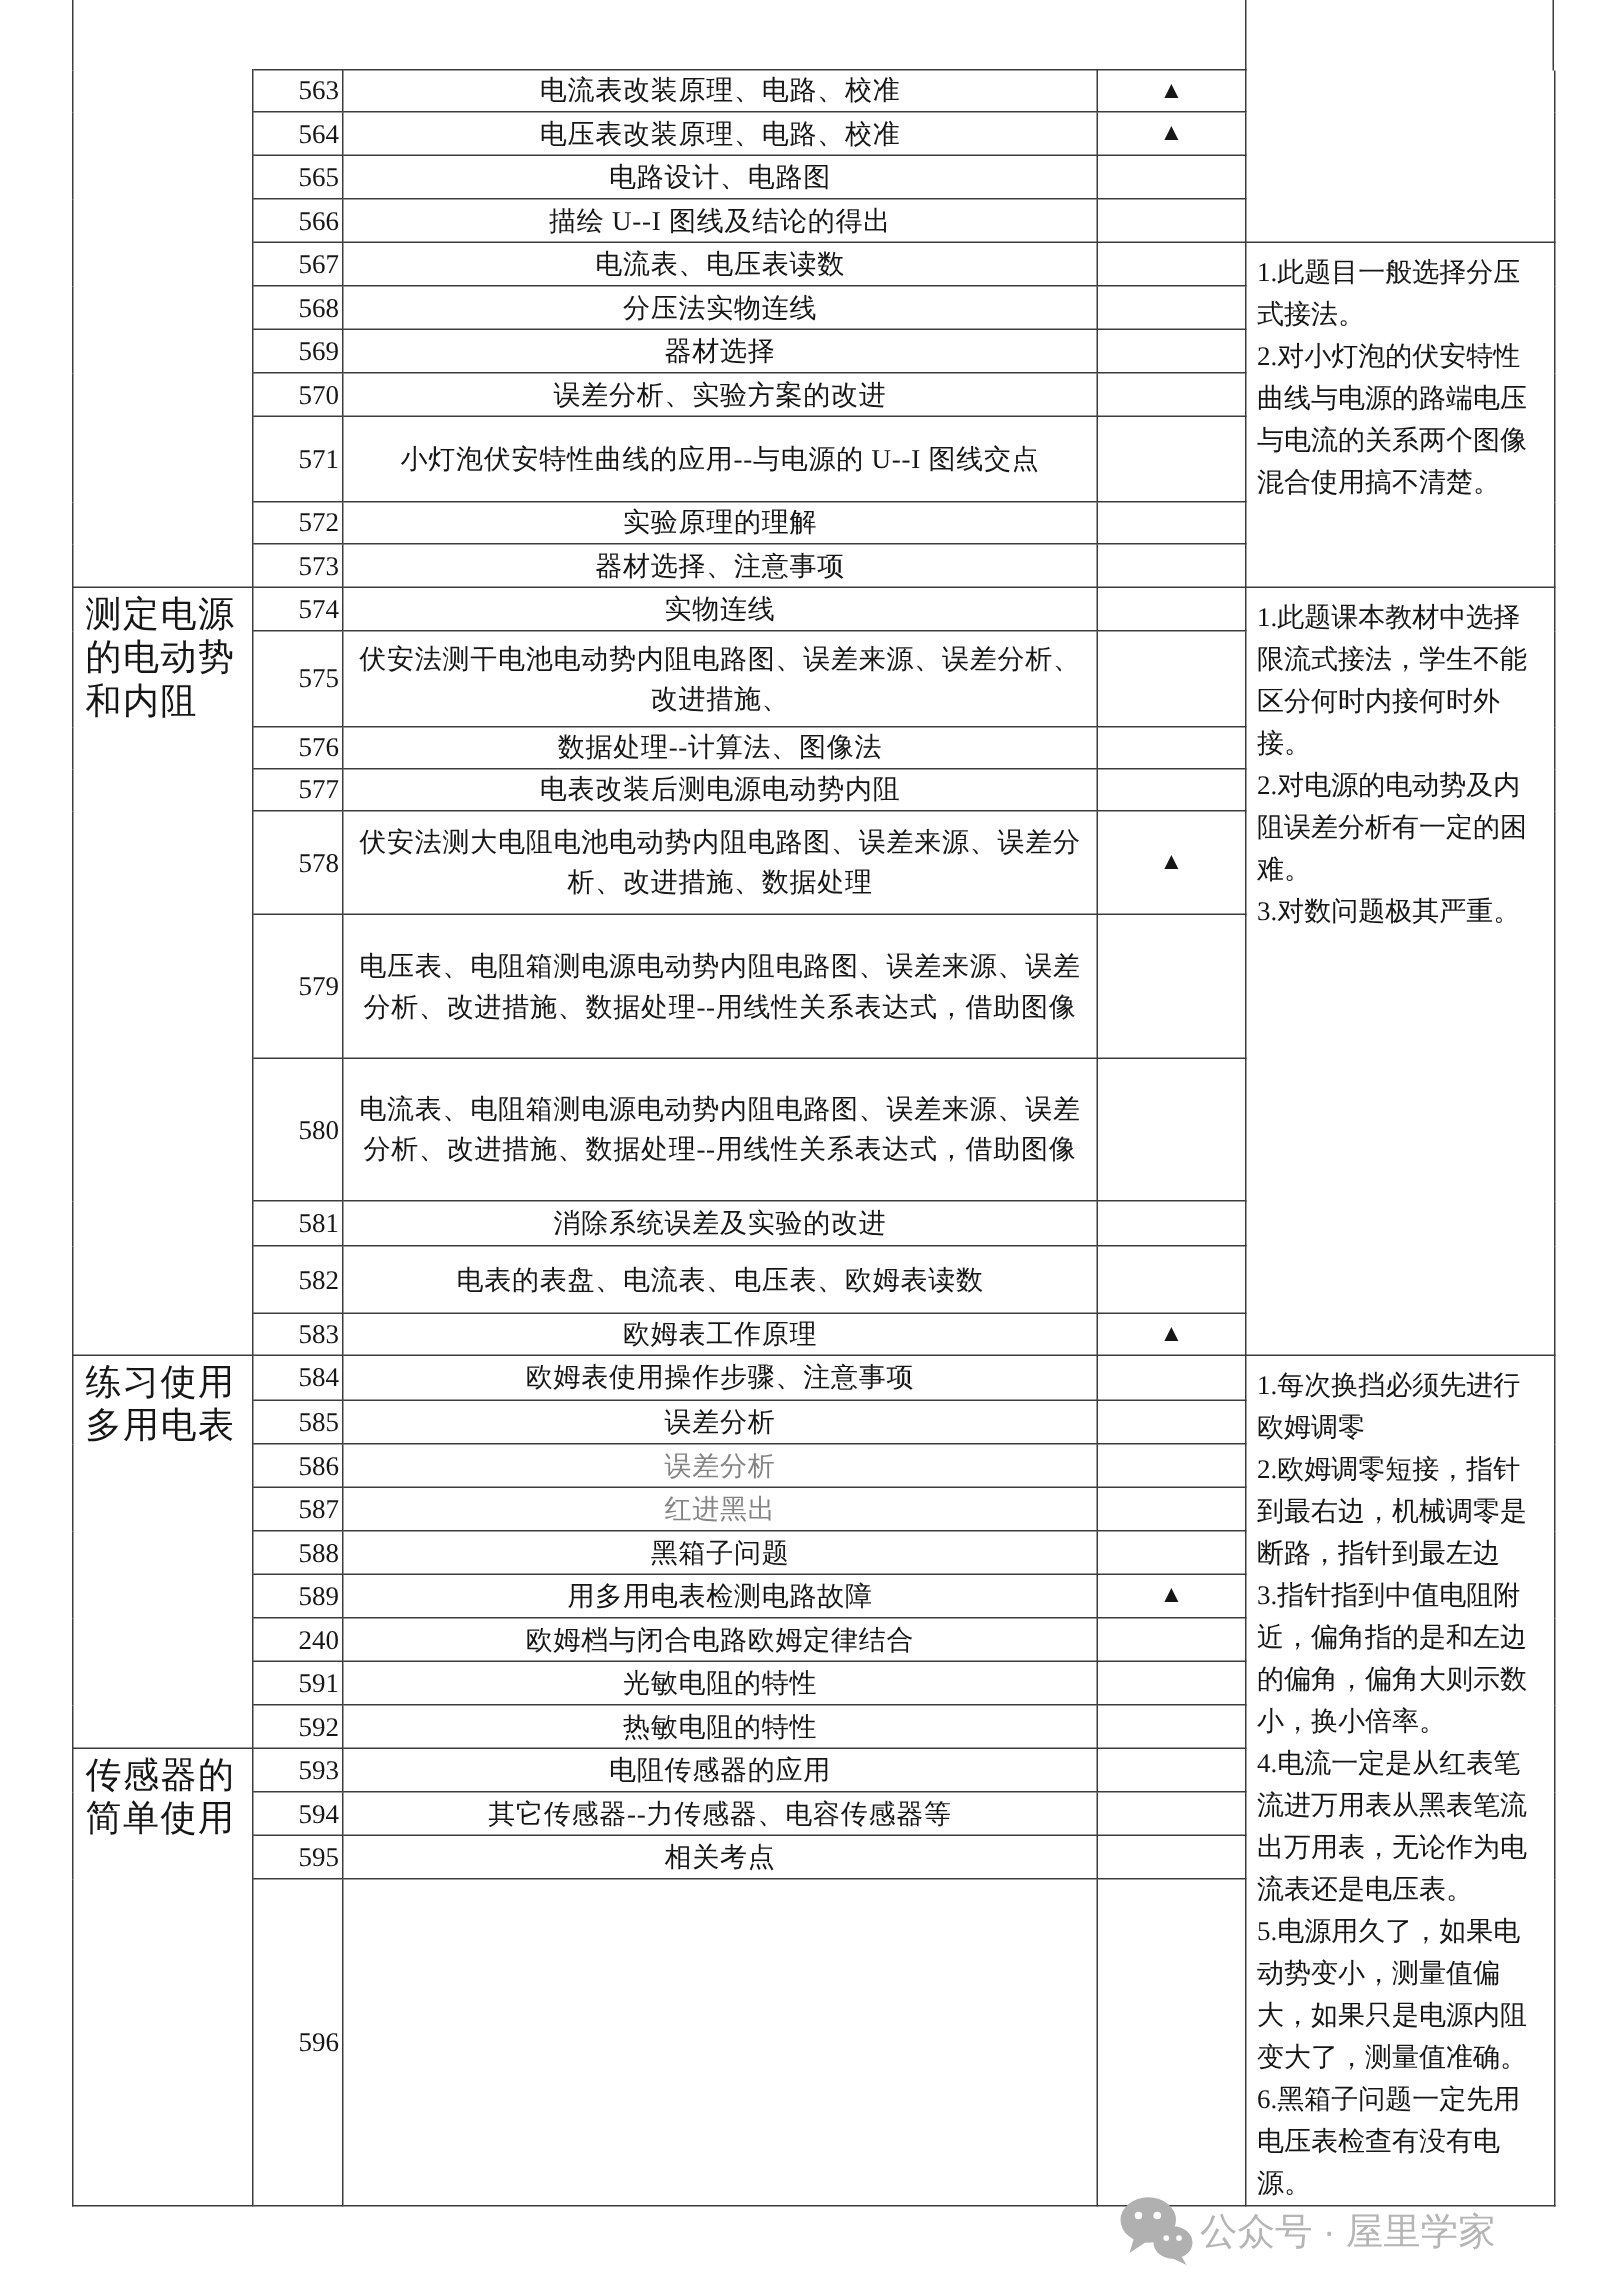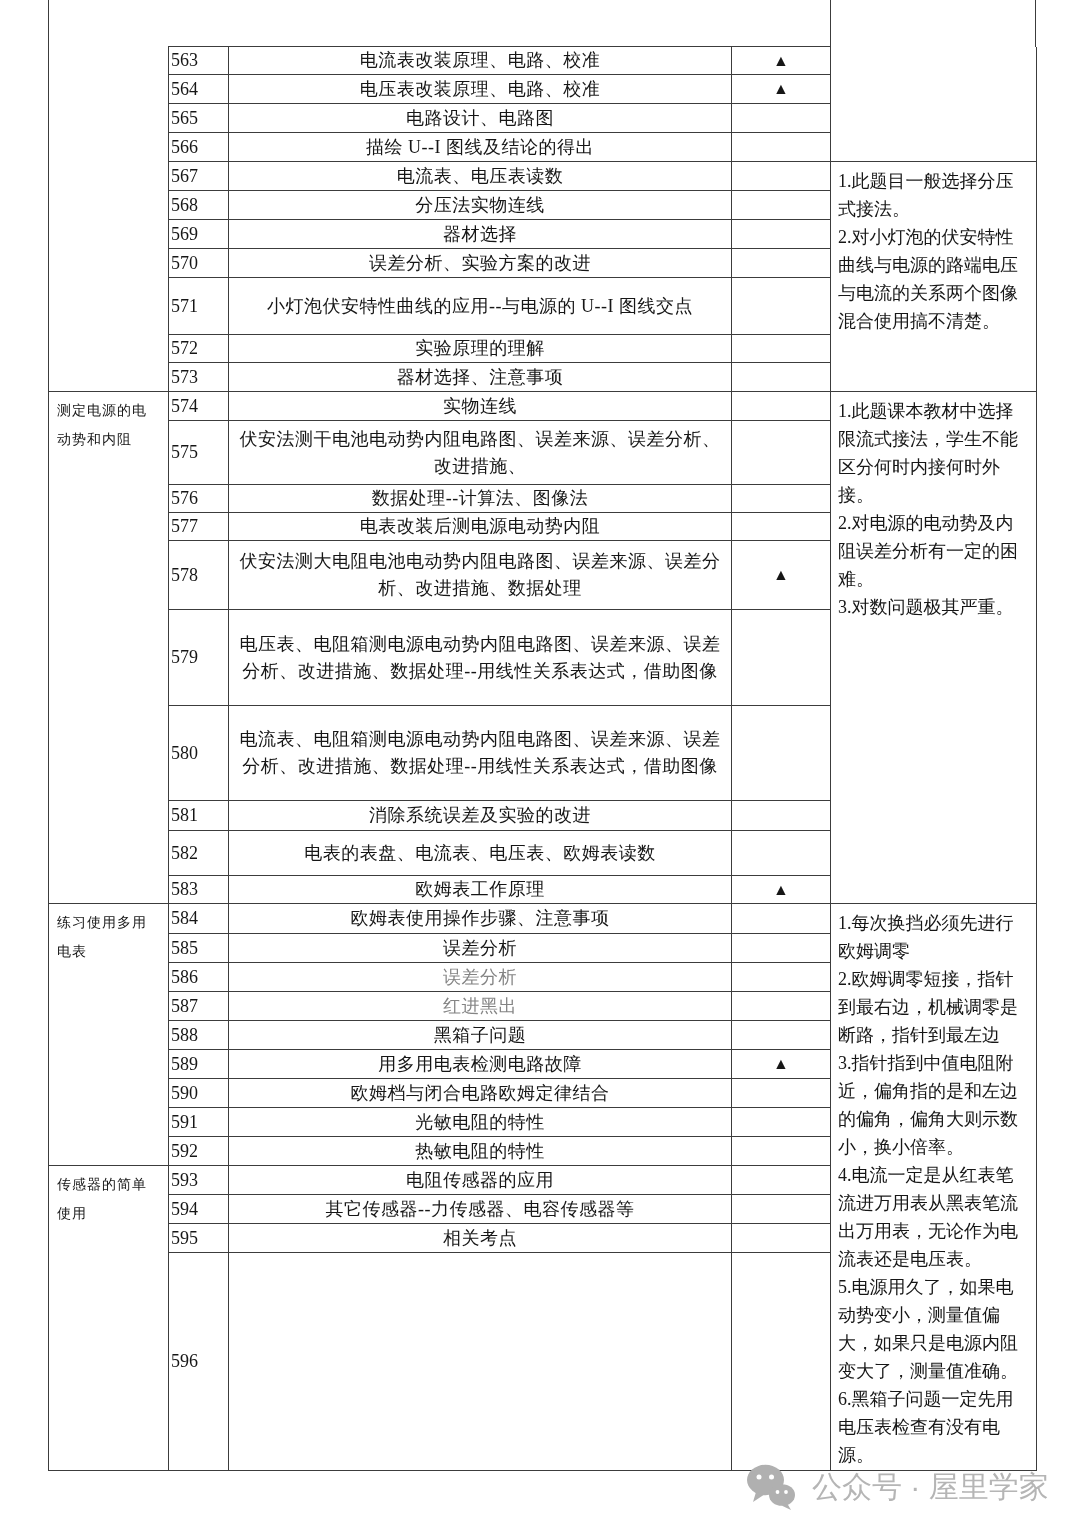--- a/index.html
+++ b/index.html
@@ -10,40 +10,40 @@
   }
   table.topics{
     position:absolute;left:48px;top:46px;width:988px;
     border-collapse:collapse;table-layout:fixed;
   }
   td{
     border:1px solid #3c3c3c;overflow:hidden;
     font-size:18px;padding:0 8px;vertical-align:middle;
   }
   td.cat{
-    vertical-align:top;padding-top:4px;line-height:29px;font-size:14px;
+    vertical-align:top;padding-top:4px;line-height:29px;font-size:24px;
     letter-spacing:1px;
   }
-  td.num{text-align:left;padding:0 2px;letter-spacing:0;}
+  td.num{text-align:right;padding:0 2px;letter-spacing:0;}
   td.desc{text-align:center;line-height:27px;letter-spacing:0.5px;}
   td.desc.muted{color:#848484;}
   td.flag{text-align:center;font-size:16px;padding:0;}
   td.note{
     vertical-align:top;white-space:pre-wrap;line-height:28px;
     padding:5px 6px 0 7px;letter-spacing:0;
   }
   td.no-top{border-top:none;}
   .stub{position:absolute;top:0;width:1px;height:47px;background:#3c3c3c;}
   #stub-left{left:48px;}
   #stub-notes{left:830px;}
   #stub-right{left:1035px;}
   .watermark{
     position:absolute;left:746px;top:1460px;width:300px;height:54px;
-    display:flex;align-items:center;gap:16px;
-    color:#b5b5b5;font-size:30px;font-family:"Liberation Sans","DejaVu Sans",sans-serif;
+    display:flex;align-items:center;gap:4px;
+    color:#b5b5b5;font-size:25px;font-family:"Liberation Sans","DejaVu Sans",sans-serif;
     white-space:nowrap;
   }
   .watermark svg{flex:0 0 auto;}
 </style>
 </head>
 <body>
 
 <div class="stub" id="stub-left"></div>
 <div class="stub" id="stub-notes"></div>
 <div class="stub" id="stub-right"></div>
@@ -201,21 +201,21 @@
         <td class="num">588</td>
         <td class="desc">黑箱子问题</td>
         <td class="flag"></td>
       </tr>
       <tr style="height: 29px;">
         <td class="num">589</td>
         <td class="desc">用多用电表检测电路故障</td>
         <td class="flag"><span>▲</span></td>
       </tr>
       <tr style="height: 29px;">
-        <td class="num">590</td>
+        <td class="num">240</td>
         <td class="desc">欧姆档与闭合电路欧姆定律结合</td>
         <td class="flag"></td>
       </tr>
       <tr style="height: 29px;">
         <td class="num">591</td>
         <td class="desc">光敏电阻的特性</td>
         <td class="flag"></td>
       </tr>
       <tr style="height: 29px;">
         <td class="num">592</td>

